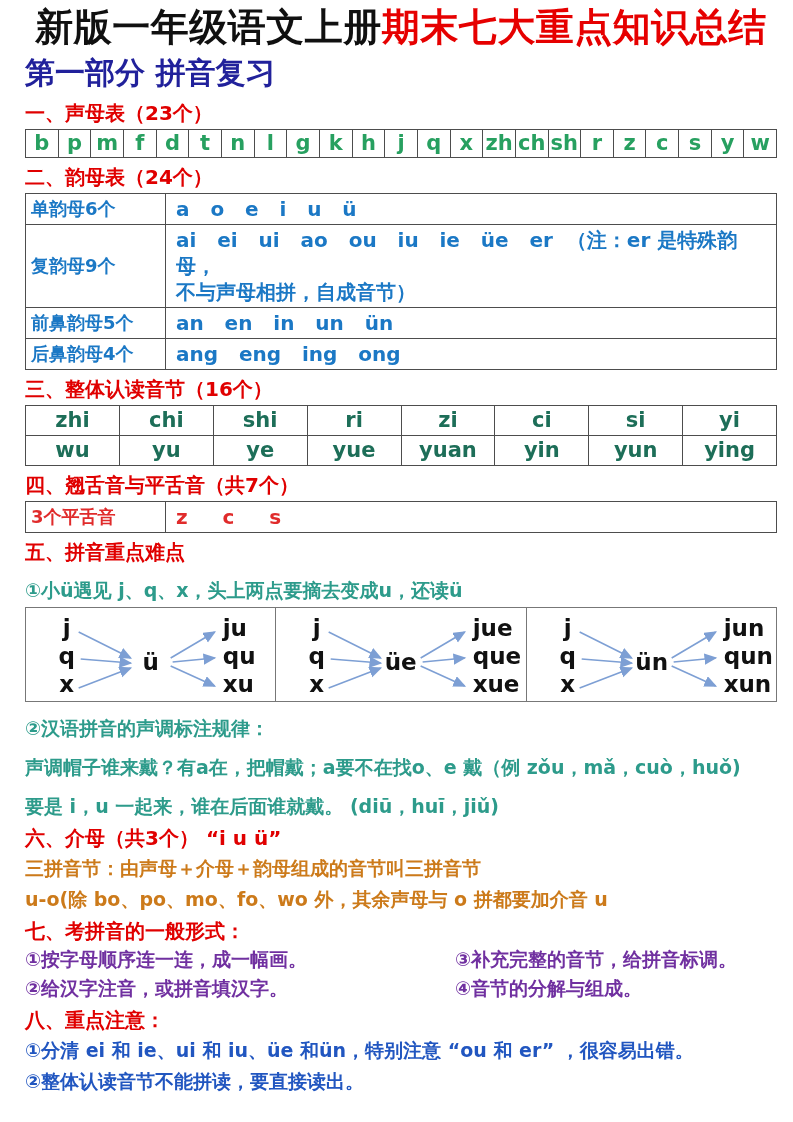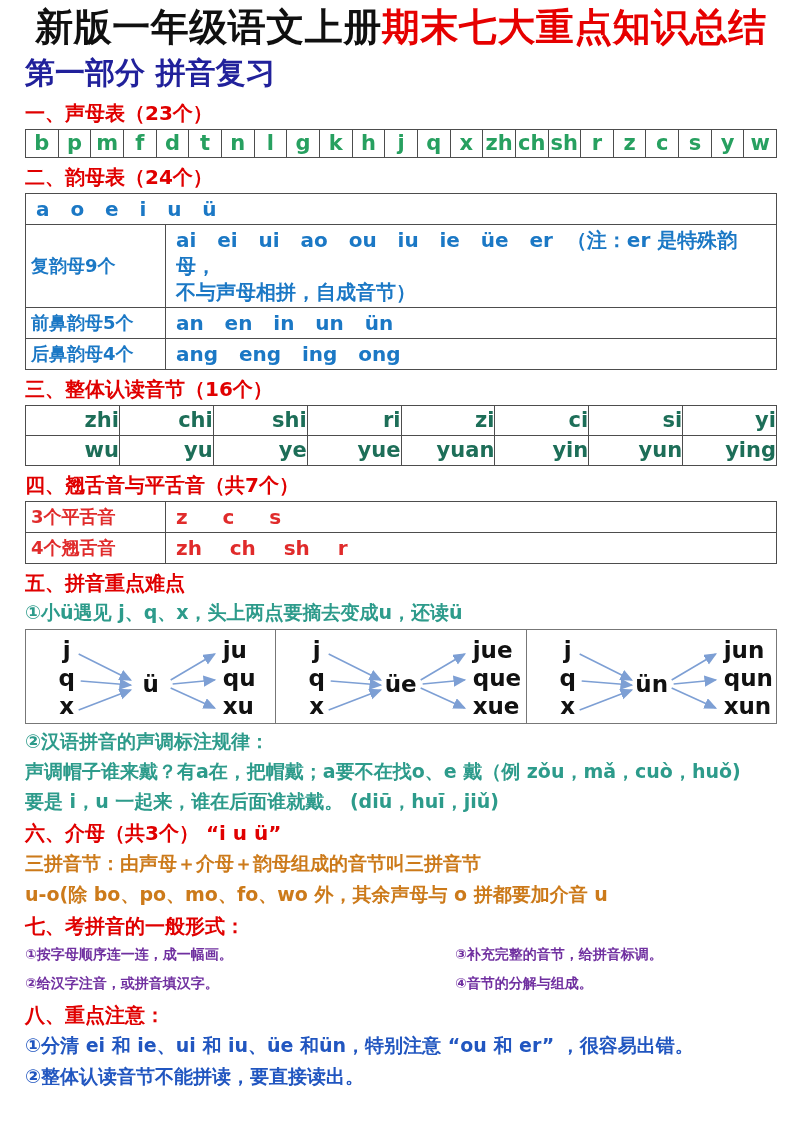--- a/index.html
+++ b/index.html
@@ -21,33 +21,33 @@
   .trow:last-child{border-bottom:none}
   .tlabel{width:140px;flex:0 0 140px;border-right:1.5px solid #4d4d4d;padding:2px 5px;font-size:18px;display:flex;align-items:center}
   .tval{flex:1;padding:2px 10px;font-size:20px;line-height:26px;white-space:pre-wrap;display:flex;align-items:center}
   .trow{min-height:30px}
   .finals .tlabel,.finals .tval{color:#1b78c5}
   .tongue .tlabel,.tongue .tval{color:#e02b2b}
   
   .syl{border:1.5px solid #4d4d4d}
   .syl-row{display:flex;border-bottom:1.5px solid #4d4d4d}
   .syl-row:last-child{border-bottom:none}
-  .syl-row>div{flex:1;text-align:right;color:#1d6e58;font-size:21px;line-height:29px;border-right:1.5px solid #4d4d4d}
+  .syl-row>div{flex:1;text-align:center;color:#1d6e58;font-size:21px;line-height:29px;border-right:1.5px solid #4d4d4d}
   .syl-row>div:last-child{border-right:none}
   
-  .teal{color:#2d9b8b;font-size:19px;line-height:25px;margin-top:5px;white-space:pre-wrap}
+  .teal{color:#2d9b8b;font-size:19px;line-height:25px;margin-top:14px;white-space:pre-wrap}
   .orange{color:#cc7a1a;font-size:19px;line-height:25px;margin-top:6px;white-space:pre-wrap}
   .blue-it{color:#2156c0;font-size:19px;line-height:25px;margin-top:6px;white-space:pre-wrap}
   
   .diagram{display:flex;border:1.5px solid #777;margin-top:4px;height:95px}
   .panel{flex:1;border-right:1.5px solid #777;overflow:hidden}
   .panel:last-child{border-right:none}
   .dg-t{font-family:"DejaVu Sans","Liberation Sans",sans-serif;font-weight:bold;font-size:23px;fill:#111}
   
-  .grid7{display:grid;grid-template-columns:430px 1fr;row-gap:4px;margin-top:3px;color:#7030a0;font-size:14px;line-height:25px}
+  .grid7{display:grid;grid-template-columns:430px 1fr;row-gap:4px;margin-top:3px;color:#7030a0;font-size:19px;line-height:25px}
 </style>
 </head>
 <body>
 
 <div class="page">
 
   <div class="title"><span class="t-black">新版一年级语文上册</span><span class="t-red">期末七大重点知识总结</span></div>
 
   <div class="subtitle">第一部分 拼音复习</div>
 
@@ -74,20 +74,21 @@
       <div>z</div>
       <div>c</div>
       <div>s</div>
       <div>y</div>
       <div>w</div>
     </div>
 
   <div class="h">二、韵母表（24个）</div>
   <div class="tbl finals">
     <div class="trow">
+      <div class="tlabel">单韵母6个</div>
       <div class="tval">a   o   e   i   u   ü</div>
     </div>
     <div class="trow">
       <div class="tlabel">复韵母9个</div>
       <div class="tval">ai   ei   ui   ao   ou   iu   ie   üe   er  （注：er 是特殊韵母，
 不与声母相拼，自成音节）</div>
     </div>
     <div class="trow">
       <div class="tlabel">前鼻韵母5个</div>
       <div class="tval">an   en   in   un   ün</div>
@@ -120,24 +121,20 @@
         <div>yun</div>
         <div>ying</div>
       </div>
   </div>
 
   <div class="h">四、翘舌音与平舌音（共7个）</div>
   <div class="tbl tongue">
     <div class="trow">
       <div class="tlabel">3个平舌音</div>
       <div class="tval">z     c     s</div>
-    </div>
-    <div class="trow">
-      <div class="tlabel">4个翘舌音</div>
-      <div class="tval">zh    ch    sh    r</div>
     </div>
   </div>
 
   <div class="h">五、拼音重点难点</div>
   <div class="teal">①小ü遇见 j、q、x，头上两点要摘去变成u，还读ü</div>
 
   <div class="diagram">
     <div class="panel"><svg viewBox="0 0 248 93" width="100%" height="93" preserveAspectRatio="xMidYMid meet">
           <defs>
             <marker id="arw0" markerWidth="9" markerHeight="8" refX="7" refY="3.5" orient="auto">

